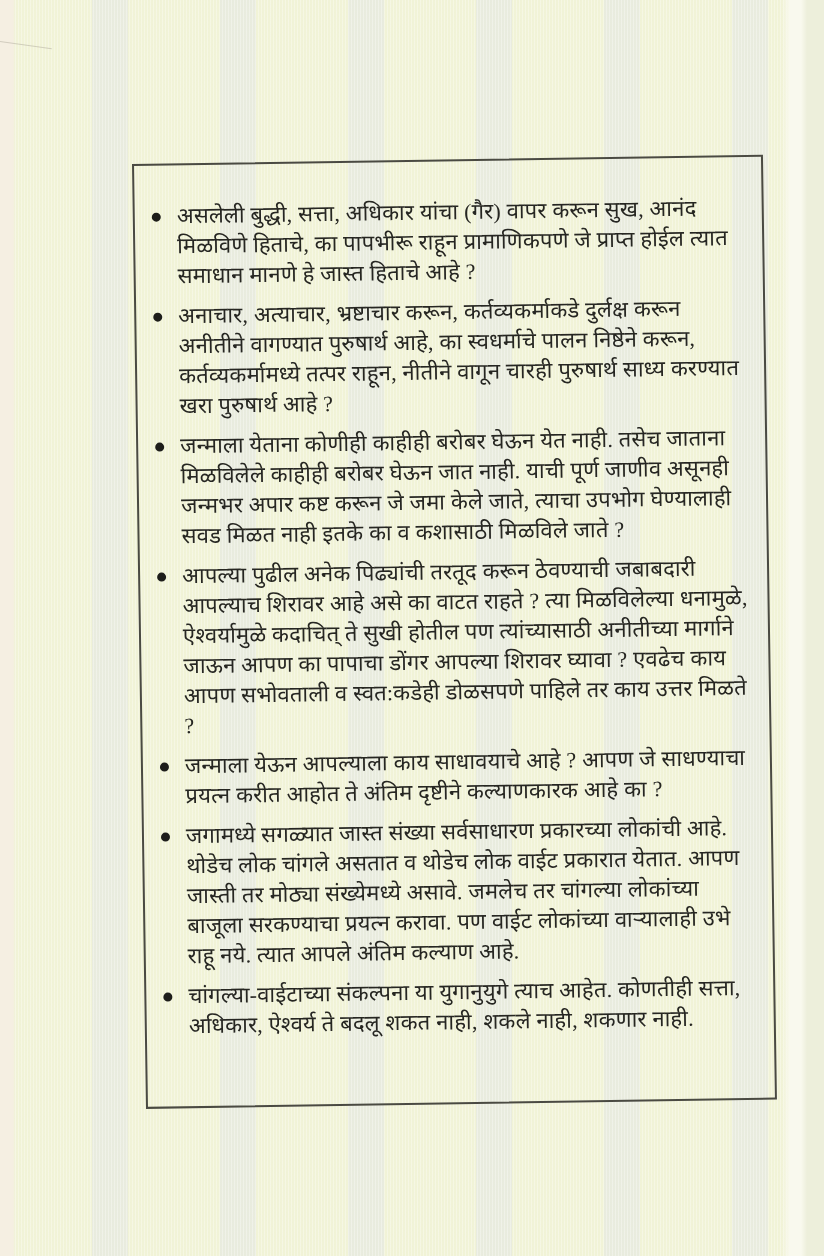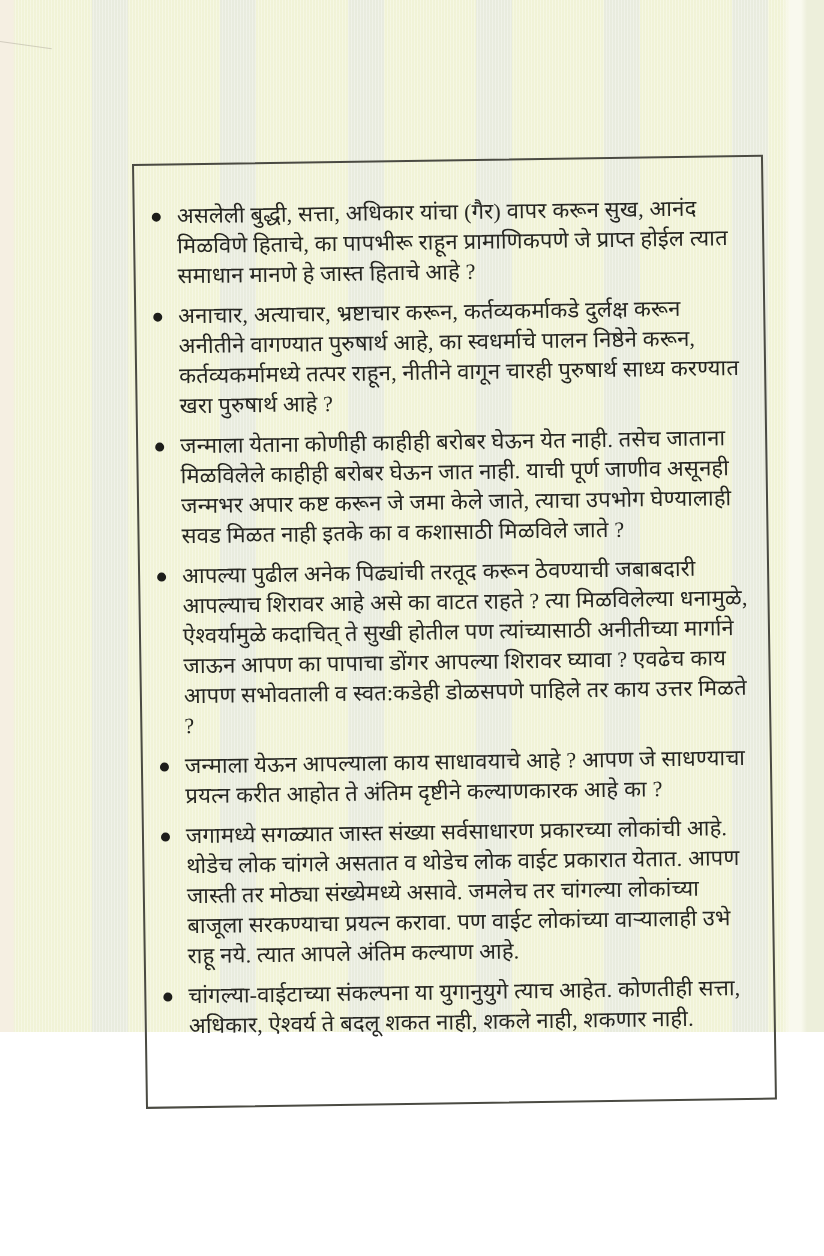--- a/index.html
+++ b/index.html
@@ -8,21 +8,21 @@
     width: 824px;
     height: 1256px;
     overflow: hidden;
     font-family: "Liberation Serif", "DejaVu Serif", serif;
   }
 
   
   .scan {
     position: relative;
     width: 824px;
-    height: 1032px;
+    height: 1256px;
     background-color: #f0f2d6;
     background-image:
       linear-gradient(90deg, #f5efe2 0, #f5efe2 13px, rgba(245,239,226,0) 15px),
       linear-gradient(90deg, rgba(250,250,240,0) 782px, #f9f9ee 790px, #f9f9ee 801px, #edefdb 807px, #edefdb 824px),
       repeating-linear-gradient(90deg, rgba(255,255,255,0.32) 0 1px, rgba(255,255,255,0) 1px 3px),
       repeating-linear-gradient(90deg, rgba(241,243,215,0.9) 0 92px, rgba(232,235,223,0.9) 92px 128px);
   }
 
   
   .crease {

